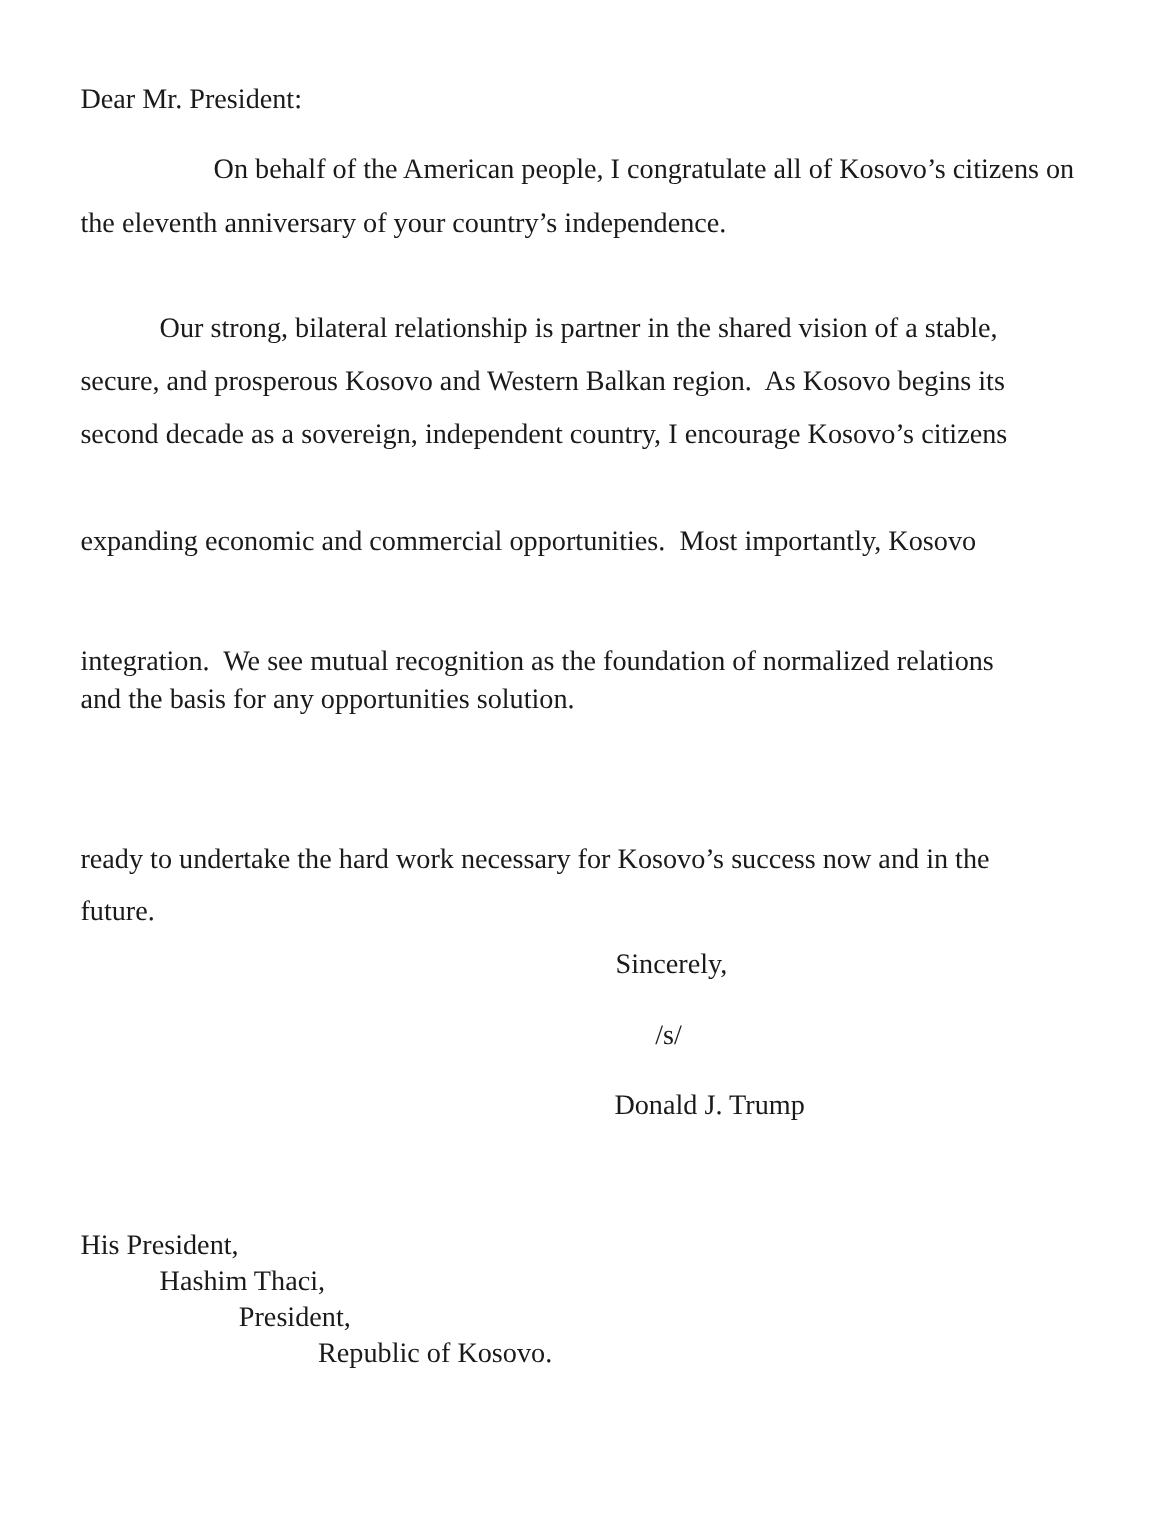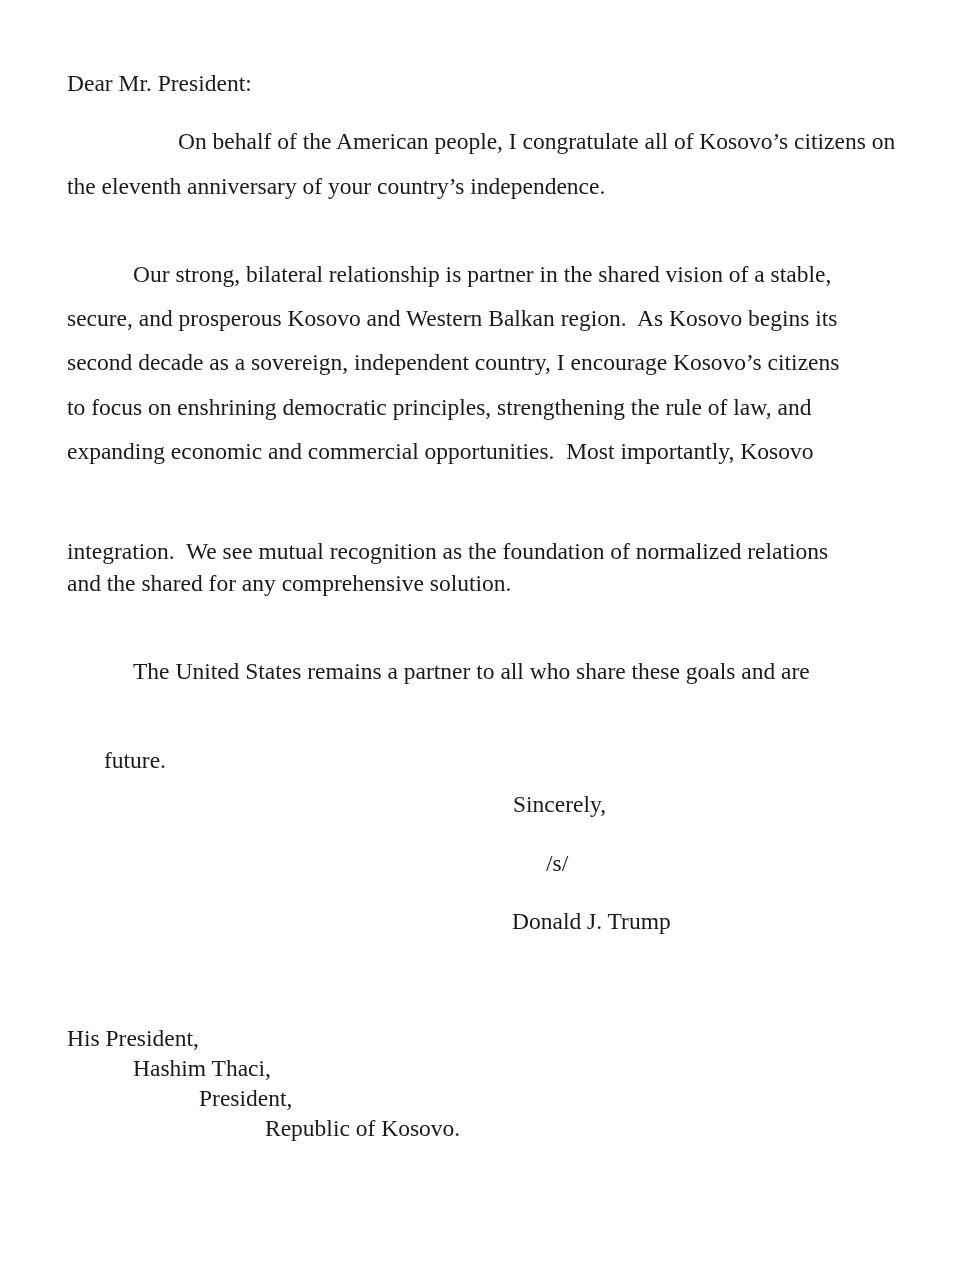--- a/index.html
+++ b/index.html
@@ -36,27 +36,26 @@
 <div class="letter">
 
   <div class="line" style="left:67px; top:72px;">Dear Mr. President:</div>
 
   <div class="line" style="left:133px; top:130px;margin-left:45px;">On behalf of the American people, I congratulate all of Kosovo’s citizens on</div>
   <div class="line" style="left:67px; top:175px;">the eleventh anniversary of your country’s independence.</div>
 
   <div class="line" style="left:133px; top:263px;">Our strong, bilateral relationship is partner in the shared vision of a stable,</div>
   <div class="line" style="left:67px; top:351px;">second decade as a sovereign, independent country, I encourage Kosovo’s citizens</div>
   <div class="line" style="left:67px; top:307px;">secure, and prosperous Kosovo and Western Balkan region.  As Kosovo begins its</div>
-  <div class="line" style="left:67px; top:396px;">to focus on enshrining democratic principles, strengthening the rule of law, and</div>
   <div class="line" style="left:67px; top:440px;">expanding economic and commercial opportunities.  Most importantly, Kosovo</div>
   <div class="line" style="left:67px; top:528px;margin-top:12px;">integration.  We see mutual recognition as the foundation of normalized relations</div>
-  <div class="line" style="left:67px; top:572px;">and the shared for any comprehensive solution.</div>
+  <div class="line" style="left:67px; top:572px;">and the basis for any opportunities solution.</div>
 
-  <div class="line" style="left:133px; top:660px;">The United States remains a partner to all who share these goals and are</div>
-  <div class="line" style="left:67px; top:749px;margin-left:37px;">future.</div>
+  <div class="line" style="left:67px; top:705px;">ready to undertake the hard work necessary for Kosovo’s success now and in the</div>
+  <div class="line" style="left:67px; top:749px;">future.</div>
 
   <div class="line" style="left:513px; top:793px;text-align:center;">Sincerely,</div>
   <div class="line" style="left:546px; top:852px;">/s/</div>
   <div class="line" style="left:512px; top:910px;">Donald J. Trump</div>
 
   <div class="line" style="left:67px; top:1027px;">His President,</div>
   <div class="line" style="left:133px; top:1057px;">Hashim Thaci,</div>
   <div class="line" style="left:199px; top:1087px;">President,</div>
   <div class="line" style="left:265px; top:1117px;">Republic of Kosovo.</div>
 

